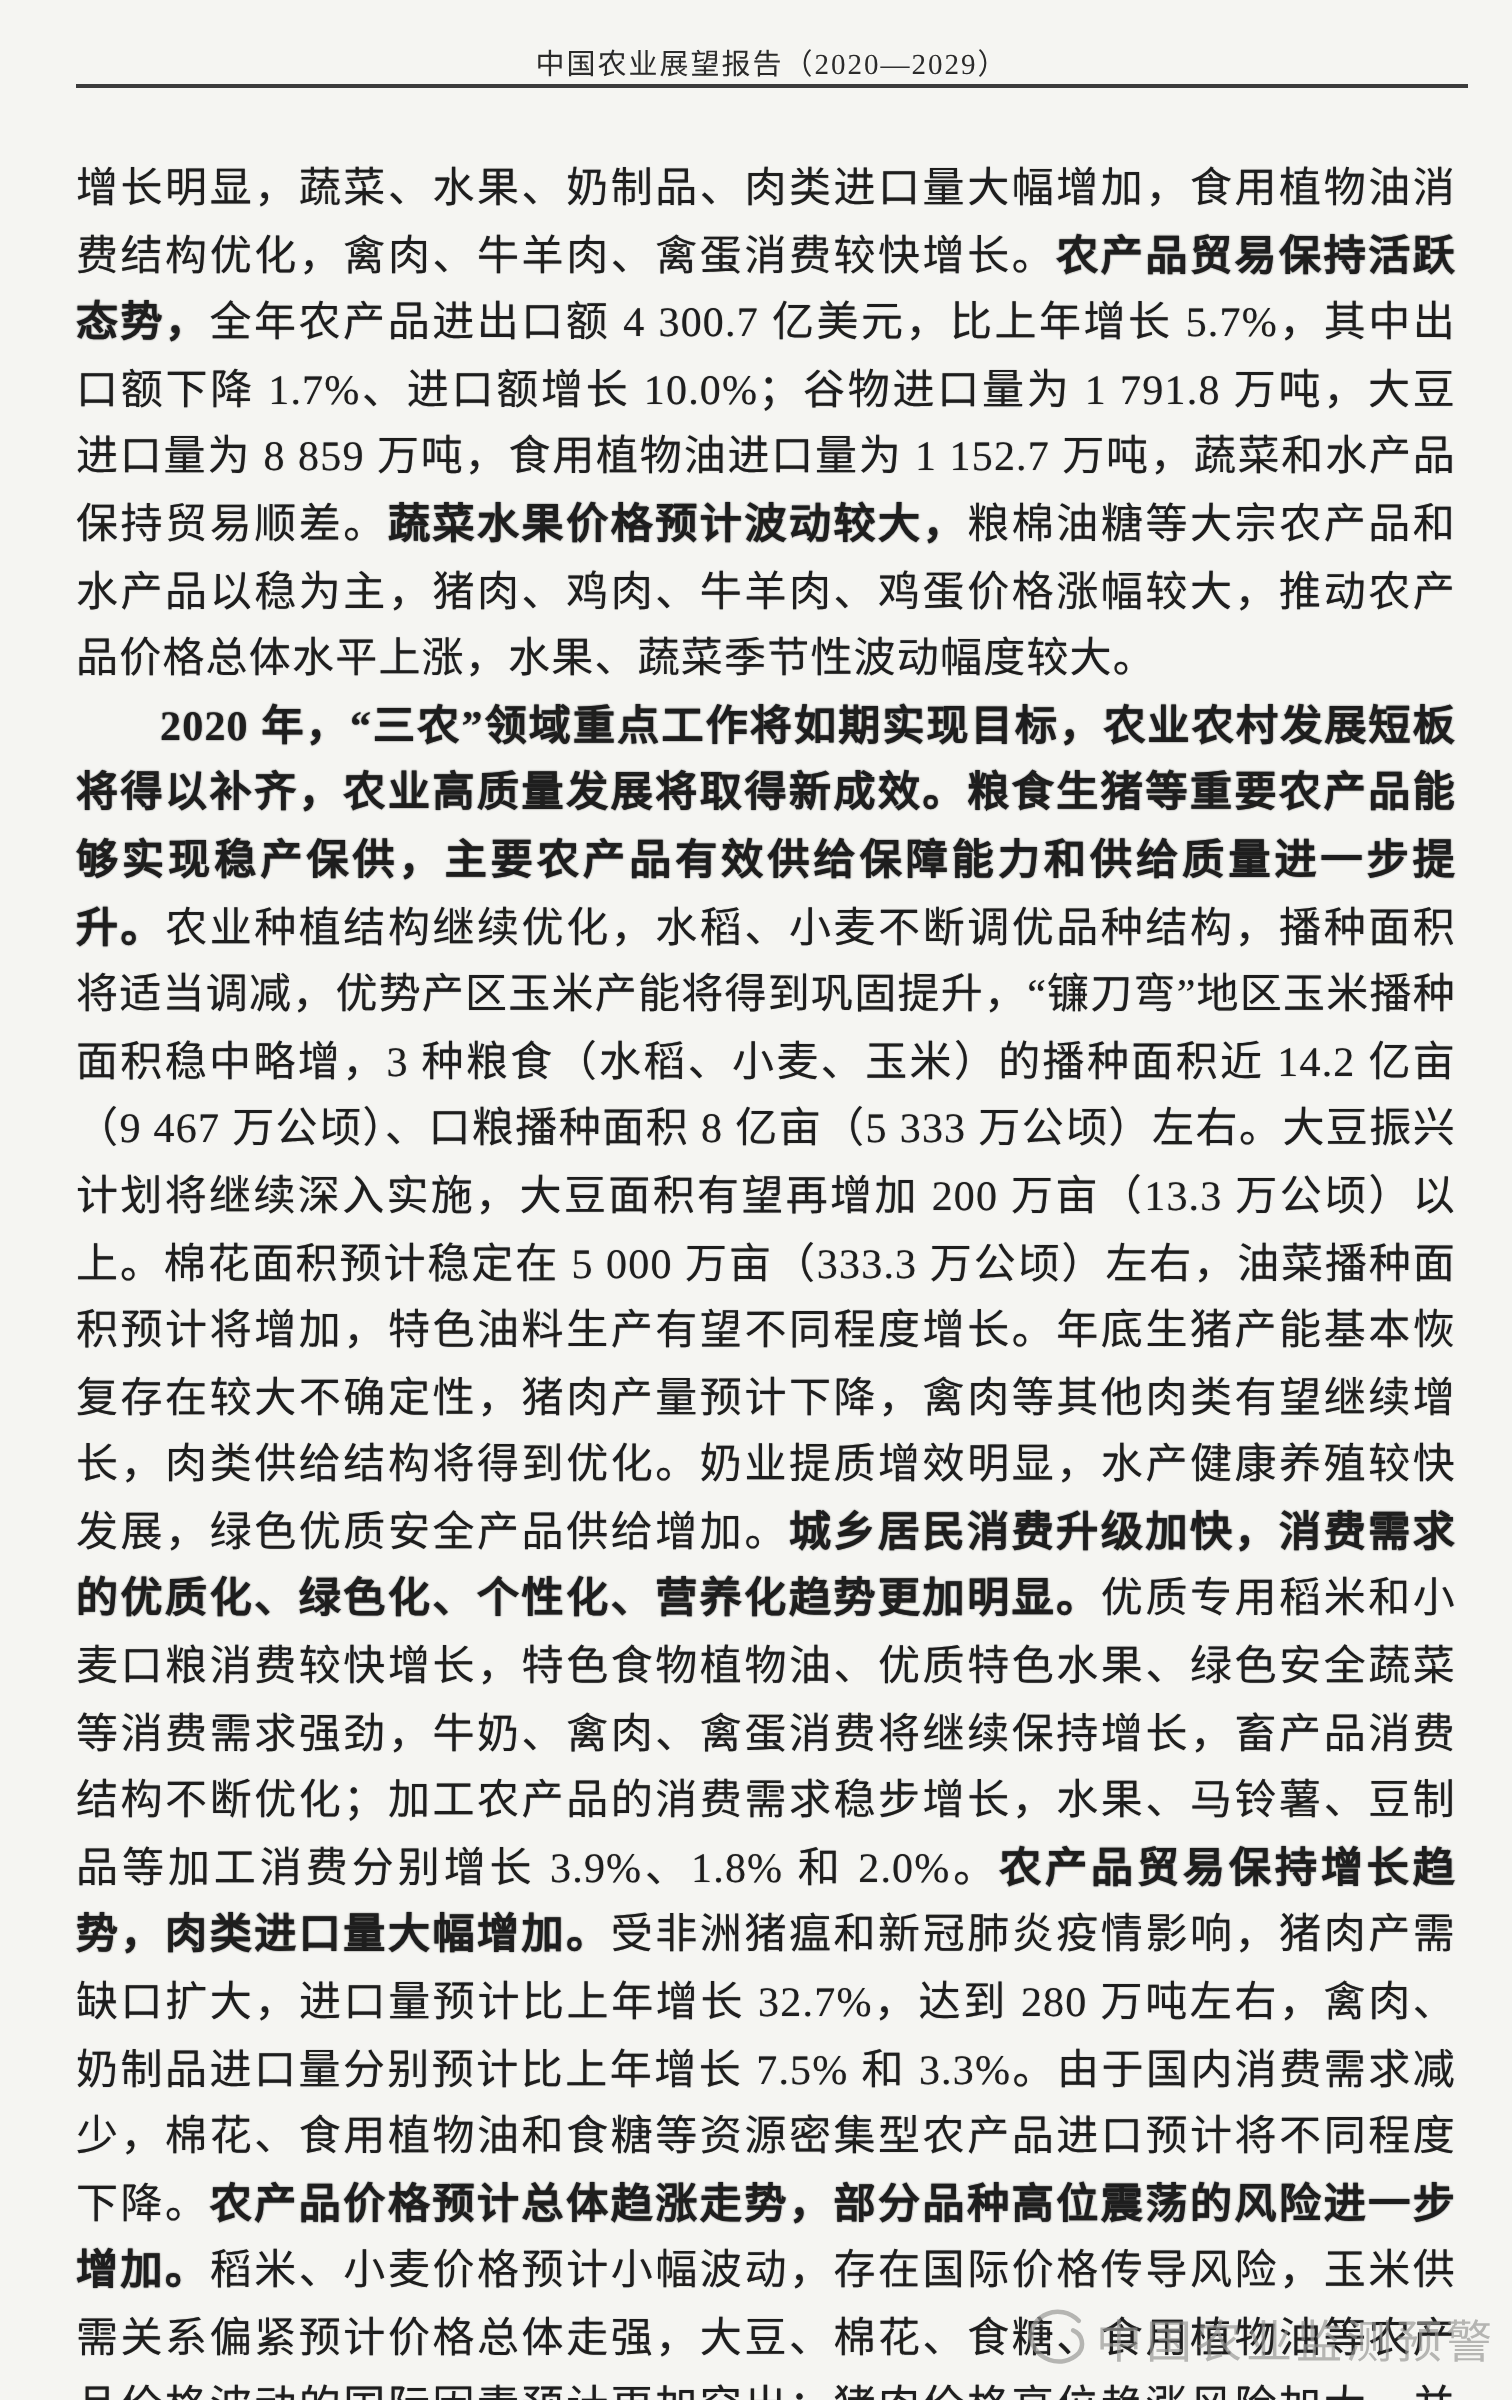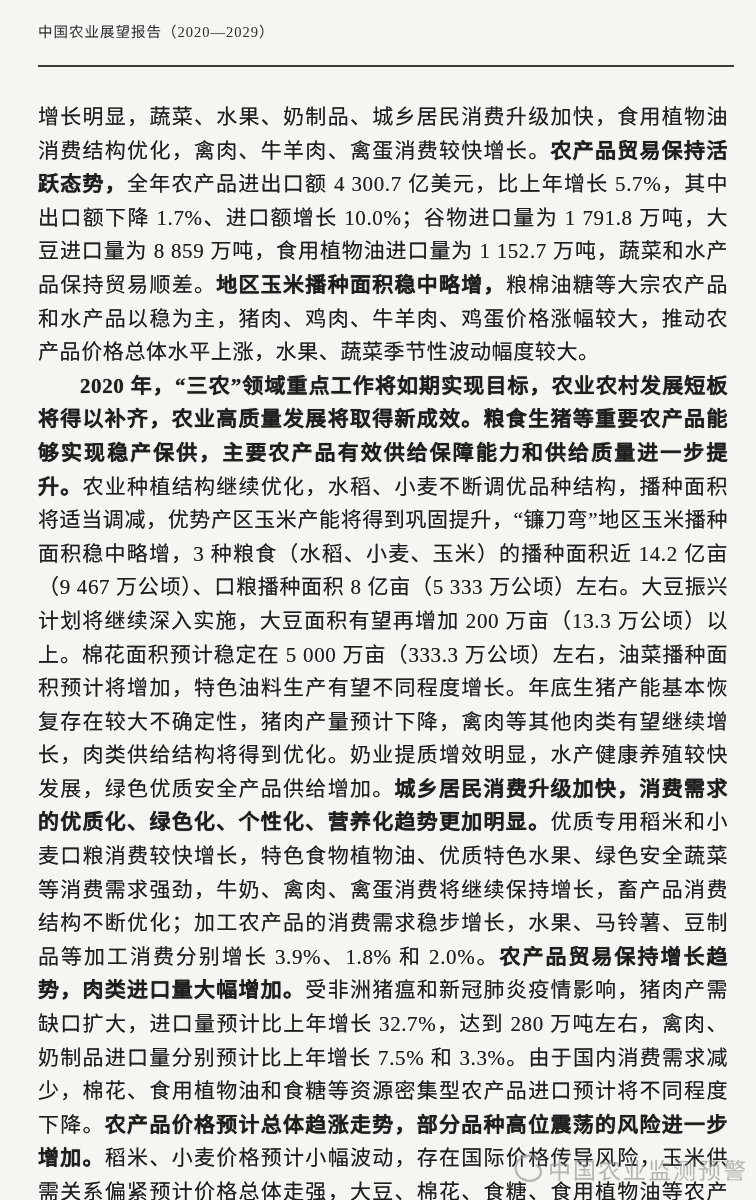--- a/index.html
+++ b/index.html
@@ -12,22 +12,23 @@
     width: 756px;
     height: 1200px;
     margin: 0 auto;
     background: var(--page-bg, #f5f5f2);
     overflow: hidden;
     font-family: "Liberation Serif", "DejaVu Serif", serif;
     color: var(--text-color, #1e1e1e);
   }
   .running-header {
     margin: 20px 22px 0 38px;
-    padding-bottom: 24px;
+    padding-bottom: 0;
     border-bottom: 2px solid var(--rule-color, #3c3c3c);
+    text-align: center;
   }
   .running-header-title {
     font-size: 14.5px;
     letter-spacing: 1px;
     color: var(--header-color, #2b2b2b);
   }
   .doc-body {
     margin-top: 34px;
     padding: 0 28px 0 38px;
   }
@@ -73,21 +74,21 @@
 </head>
 <body>
 
 <div class="page" style="--page-bg: #f5f5f2; --text-color: #1e1e1e; --header-color: #2b2b2b; --rule-color: #3c3c3c; --watermark-color: #979795;">
 
   <div class="running-header">
     <span class="running-header-title">中国农业展望报告（2020—2029）</span>
   </div>
 
   <div class="doc-body">
-      <p class="para"><span>增长明显，蔬菜、水果、奶制品、城乡居民消费升级加快，食用植物油消费结构优化，禽肉、牛羊肉、禽蛋消费较快增长。</span><b>农产品贸易保持活跃态势，</b><span>全年农产品进出口额 4 300.7 亿美元，比上年增长 5.7%，其中出口额下降 1.7%、进口额增长 10.0%；谷物进口量为 1 791.8 万吨，大豆进口量为 8 859 万吨，食用植物油进口量为 1 152.7 万吨，蔬菜和水产品保持贸易顺差。</span><b>地区玉米播种面积稳中略增，</b><span>粮棉油糖等大宗农产品和水产品以稳为主，猪肉、鸡肉、牛羊肉、鸡蛋价格涨幅较大，推动农产品价格总体水平上涨，水果、蔬菜季节性波动幅度较大。</span></p>
+      <p class="para"><span>增长明显，蔬菜、水果、奶制品、肉类进口量大幅增加，食用植物油消费结构优化，禽肉、牛羊肉、禽蛋消费较快增长。</span><b>农产品贸易保持活跃态势，</b><span>全年农产品进出口额 4 300.7 亿美元，比上年增长 5.7%，其中出口额下降 1.7%、进口额增长 10.0%；谷物进口量为 1 791.8 万吨，大豆进口量为 8 859 万吨，食用植物油进口量为 1 152.7 万吨，蔬菜和水产品保持贸易顺差。</span><b>蔬菜水果价格预计波动较大，</b><span>粮棉油糖等大宗农产品和水产品以稳为主，猪肉、鸡肉、牛羊肉、鸡蛋价格涨幅较大，推动农产品价格总体水平上涨，水果、蔬菜季节性波动幅度较大。</span></p>
       <p class="para indent"><b>2020 年，“三农”领域重点工作将如期实现目标，农业农村发展短板将得以补齐，农业高质量发展将取得新成效。粮食生猪等重要农产品能够实现稳产保供，主要农产品有效供给保障能力和供给质量进一步提升。</b><span>农业种植结构继续优化，水稻、小麦不断调优品种结构，播种面积将适当调减，优势产区玉米产能将得到巩固提升，“镰刀弯”地区玉米播种面积稳中略增，3 种粮食（水稻、小麦、玉米）的播种面积近 14.2 亿亩（9 467 万公顷）、口粮播种面积 8 亿亩（5 333 万公顷）左右。大豆振兴计划将继续深入实施，大豆面积有望再增加 200 万亩（13.3 万公顷）以上。棉花面积预计稳定在 5 000 万亩（333.3 万公顷）左右，油菜播种面积预计将增加，特色油料生产有望不同程度增长。年底生猪产能基本恢复存在较大不确定性，猪肉产量预计下降，禽肉等其他肉类有望继续增长，肉类供给结构将得到优化。奶业提质增效明显，水产健康养殖较快发展，绿色优质安全产品供给增加。</span><b>城乡居民消费升级加快，消费需求的优质化、绿色化、个性化、营养化趋势更加明显。</b><span>优质专用稻米和小麦口粮消费较快增长，特色食物植物油、优质特色水果、绿色安全蔬菜等消费需求强劲，牛奶、禽肉、禽蛋消费将继续保持增长，畜产品消费结构不断优化；加工农产品的消费需求稳步增长，水果、马铃薯、豆制品等加工消费分别增长 3.9%、1.8% 和 2.0%。</span><b>农产品贸易保持增长趋势，肉类进口量大幅增加。</b><span>受非洲猪瘟和新冠肺炎疫情影响，猪肉产需缺口扩大，进口量预计比上年增长 32.7%，达到 280 万吨左右，禽肉、奶制品进口量分别预计比上年增长 7.5% 和 3.3%。由于国内消费需求减少，棉花、食用植物油和食糖等资源密集型农产品进口预计将不同程度下降。</span><b>农产品价格预计总体趋涨走势，部分品种高位震荡的风险进一步增加。</b><span>稻米、小麦价格预计小幅波动，存在国际价格传导风险，玉米供需关系偏紧预计价格总体走强，大豆、棉花、食糖、食用植物油等农产品价格波动的国际因素预计更加突出；猪肉价格高位趋涨风险加大，并带动畜禽产品价格保持高位运行，蔬菜水果价格预计波动较大，季节性因素和突发性事件影响依然存在，区域性、品种间和品质上的价格差异也将更加明显。</span></p>
     </div>
 
   <div class="watermark">
     <svg class="watermark-logo" viewBox="0 0 40 40" aria-hidden="true">
       <path d="M32 11 C22 1, 6 8, 7 20 C8 31, 23 37, 32 28 C35 24, 34 18, 29 16" fill="none" stroke="#979795" stroke-width="2.4" stroke-linecap="round"></path>
     </svg>
     <span class="watermark-text">中国农业监测预警</span>
   </div>
 

